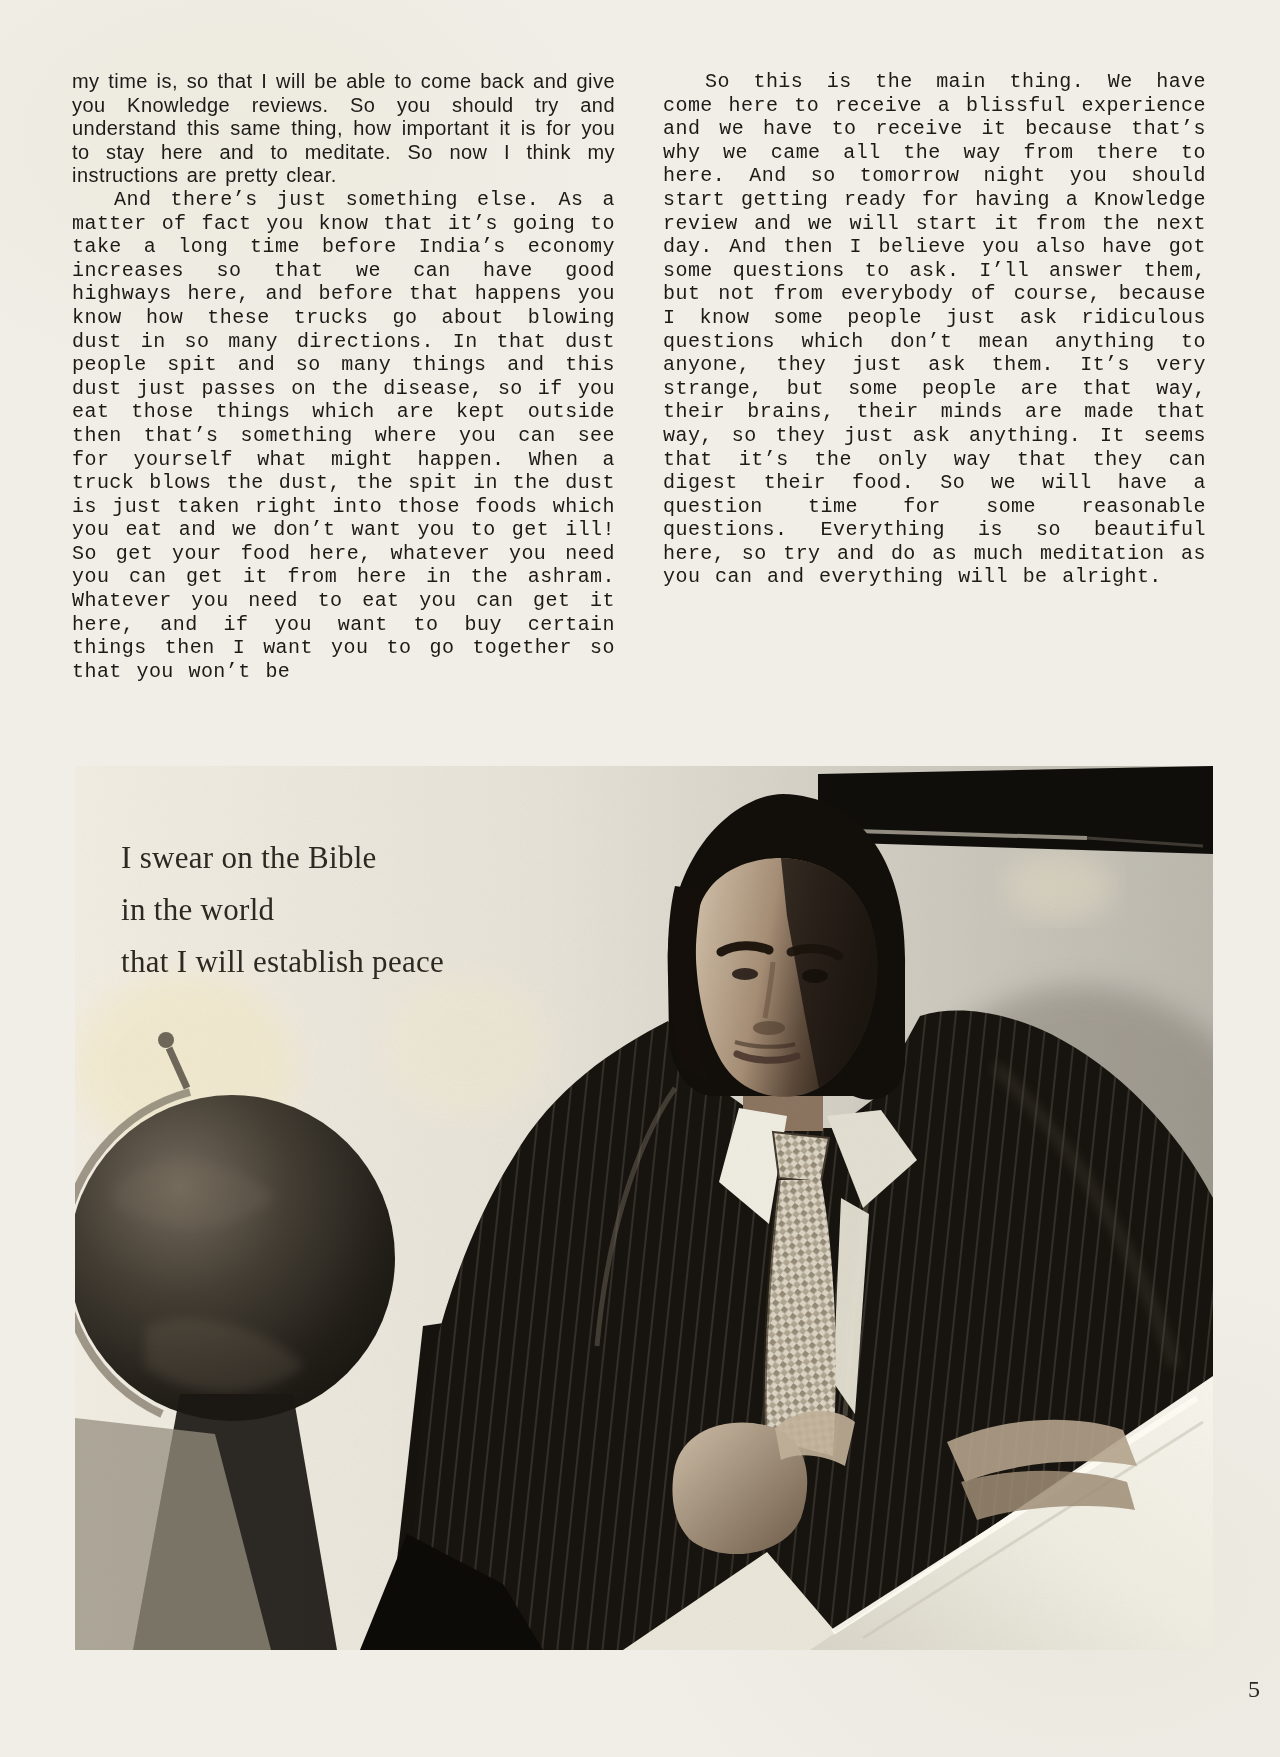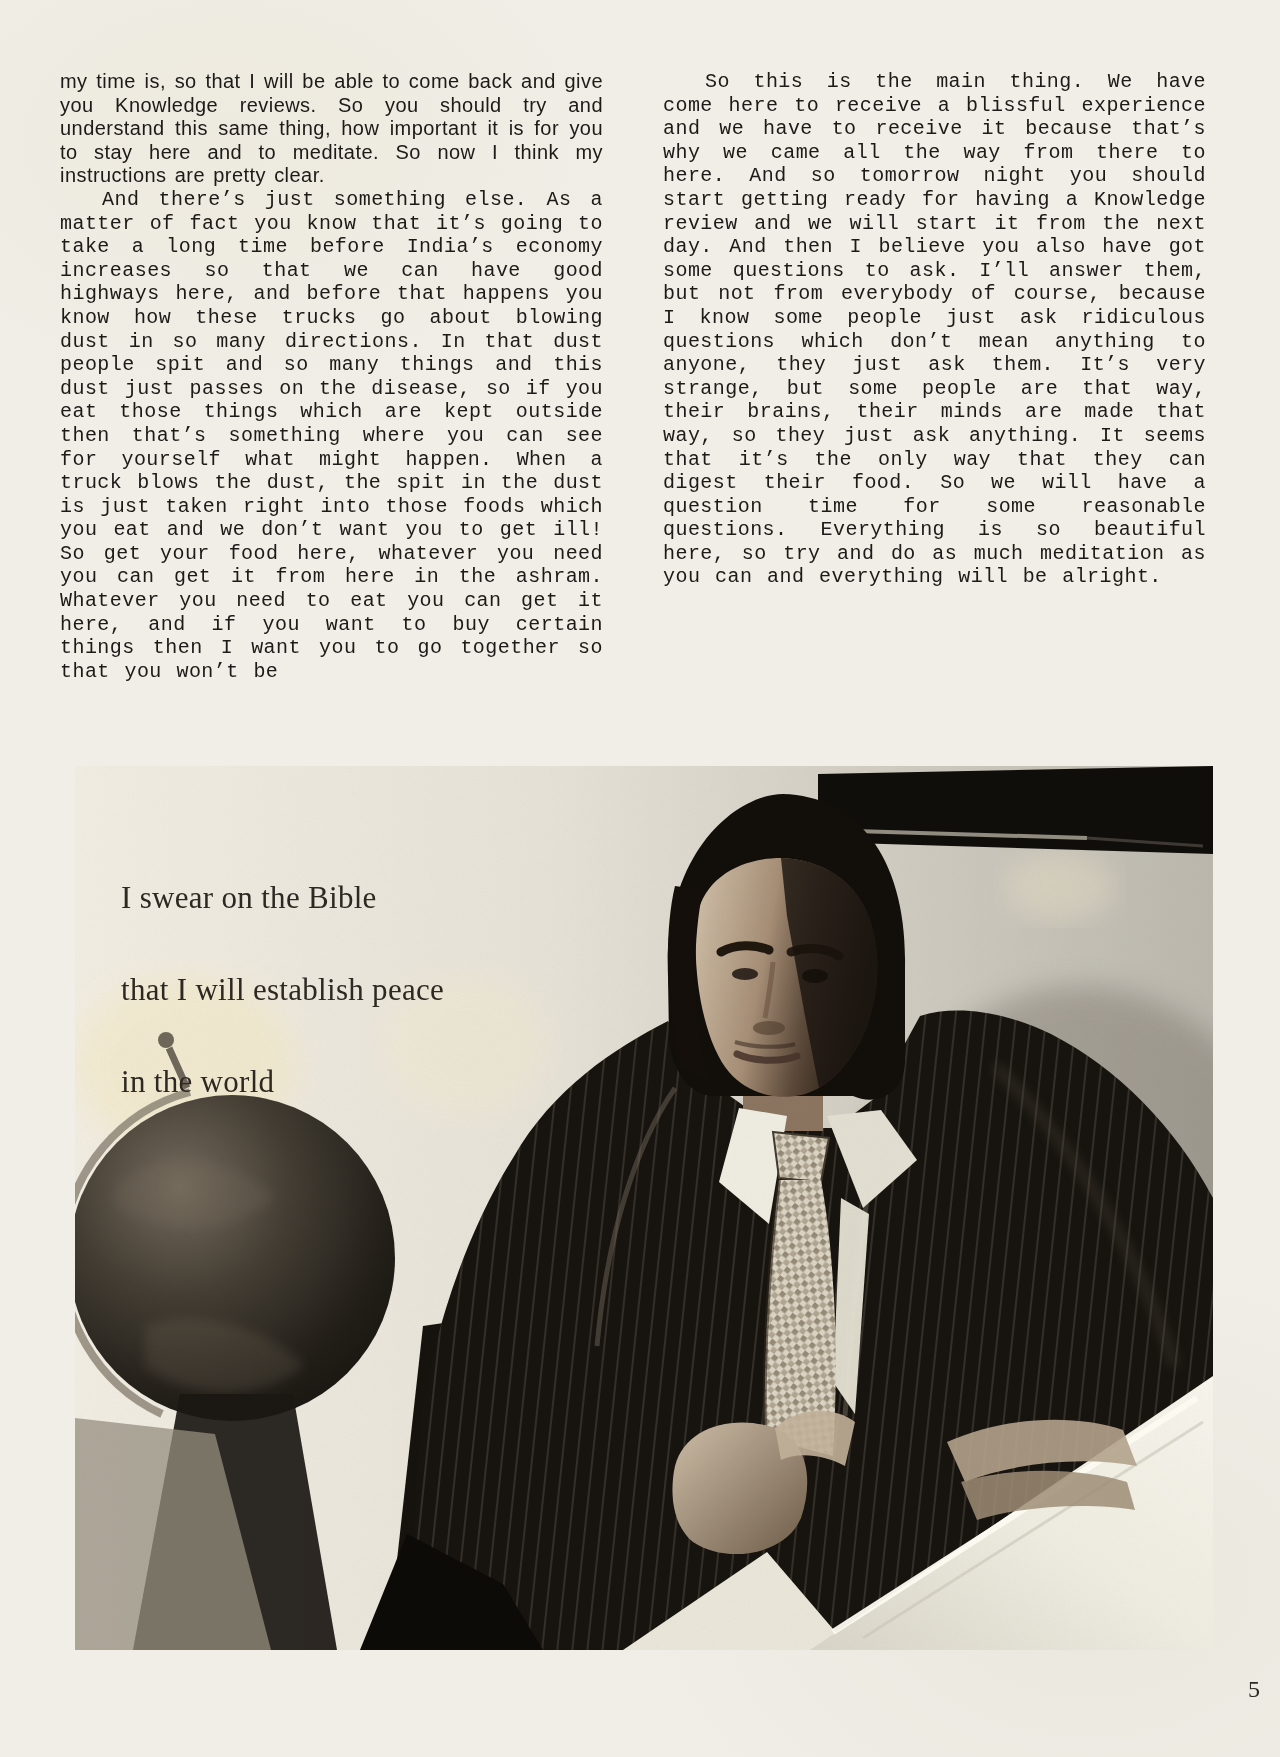--- a/index.html
+++ b/index.html
@@ -19,35 +19,35 @@
   }
   .col{
     position:absolute;top:70px;width:543px;
     font-size:20px;line-height:23.6px;
     letter-spacing:0.45px;word-spacing:2.2px;
     color:#1d1a17;
     text-align:justify;
   }
   .col p{margin:0;}
   .col p.indent{text-indent:2.1em;font-family:Liberation Mono, monospace;}
-  .col-left{left:60px;}
+  .col-left{left:72px;}
   .col-right{left:663px;}
   .photo{
     position:absolute;left:75px;top:766px;width:1138px;height:884px;
     background:#e9e5da;
   }
   .photo svg{position:absolute;left:0;top:0;display:block;}
   .caption{
     position:absolute;left:46px;top:66px;
     font-family:"Liberation Serif", serif;
     font-size:31px;line-height:52px;
     color:#2e2822;
     letter-spacing:0.3px;
   }
-  .caption span{display:block;white-space:nowrap;margin-top:40px;}
+  .caption span{display:block;white-space:nowrap;}
   .page-number{
     position:absolute;left:1248px;top:1676px;
     font-family:"Liberation Serif", serif;
     font-size:24px;color:#2b2723;
   }
 </style>
 </head>
 <body>
 
 <div class="page">
@@ -189,19 +189,19 @@
         <path d="M872,676 C930,650 1000,648 1048,664 L1062,700 C1010,690 940,696 890,716 Z" fill="#b5a48d" opacity="0.9"></path>
         <path d="M886,716 C940,700 1006,702 1052,716 L1060,744 C1014,736 946,740 902,754 Z" fill="#a08e77" opacity="0.85"></path>
         <path d="M700,662 C724,640 760,640 780,656 L770,700 C748,688 722,686 706,694 Z" fill="#c3b29a" opacity="0.9"></path>
       </g>
 
       <rect x="0" y="0" width="1138" height="884" filter="url(#grain)" opacity="0.07" style="mix-blend-mode:multiply"></rect>
     </svg>
 
     <div class="caption">
       <span>I swear on the Bible</span>
+      <span>in the world</span>
       <span>that I will establish peace</span>
-      <span>in the world</span>
     </div>
   </div>
 
   <div class="page-number">5</div>
 </div>
 
 </body></html>

